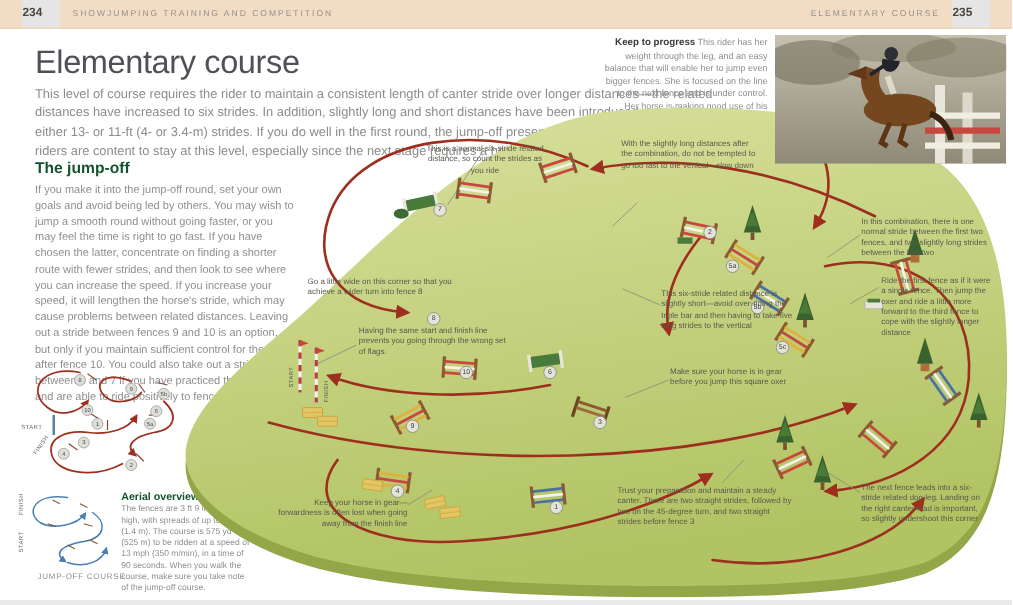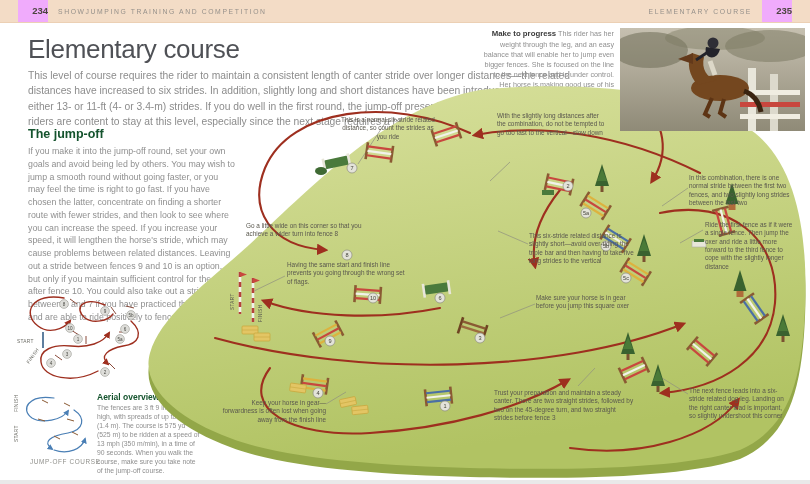--- a/index.html
+++ b/index.html
@@ -1,21 +1,21 @@
 <!DOCTYPE html>
 <html><head>
 <meta charset="utf-8">
 <style>
   html,body{margin:0;padding:0;background:#fff;}
   #page{position:relative;width:810px;height:484px;background:#ffffff;overflow:hidden;
         font-family:"Liberation Sans","DejaVu Sans",sans-serif;}
   
   .hdr{position:absolute;left:0;top:0;width:810px;height:22px;background:#f3dcc6;border-bottom:1px solid #ecd0b4;}
-  .pgnum{position:absolute;top:0;height:22px;width:30px;background:#f0abfc;color:#4a443e;
-         font-size:9.5px;font-weight:bold;text-align:right;line-height:22px;}
+  .pgnum{position:absolute;top:0;height:22px;width:30px;background:#e5e5e5;color:#4a443e;
+         font-size:9.5px;font-weight:bold;text-align:left;line-height:22px;}
   .pgnum.left{left:18px;} .pgnum.right{left:762px;}
   .runhead{position:absolute;top:0;height:22px;line-height:23px;font-size:6.8px;color:#95908a;letter-spacing:1.6px;}
   .runhead.left{left:58px;} .runhead.right{right:58px;}
   
   .title{position:absolute;left:28px;top:34px;font-size:26px;font-weight:400;color:#4f5156;letter-spacing:-0.3px;}
   .intro{position:absolute;left:28px;top:68px;width:548px;font-size:10.3px;line-height:1.5;color:#8c8c8c;}
   .h2{position:absolute;font-weight:bold;color:#14532d;}
   .jo-h{left:28px;top:127px;font-size:12.5px;}
   .jo-b{position:absolute;left:28px;top:145px;width:208px;font-size:8.8px;line-height:1.45;color:#8f8f8f;}
   .ao-h{left:97px;top:392px;font-size:8.5px;}
@@ -48,21 +48,21 @@
     <div class="pgnum right">235</div>
   </div>
 
   <div class="title">Elementary course</div>
   <div class="intro">This level of course requires the rider to maintain a consistent length of canter stride over longer distances—the related distances have increased to six strides. In addition, slightly long and short distances have been introduced, requiring either 13- or 11-ft (4- or 3.4-m) strides. If you do well in the first round, the jump-off presents an exciting challenge. Many riders are content to stay at this level, especially since the next stage requires a horse with more athletic ability.</div>
 
   <div class="h2 jo-h">The jump-off</div>
   <div class="jo-b">If you make it into the jump-off round, set your own goals and avoid being led by others. You may wish to jump a smooth round without going faster, or you may feel the time is right to go fast. If you have chosen the latter, concentrate on finding a shorter route with fewer strides, and then look to see where you can increase the speed. If you increase your speed, it will lengthen the horse's stride, which may cause problems between related distances. Leaving out a stride between fences 9 and 10 is an option, but only if you maintain sufficient control for the turn after fence 10. You could also take out a stride between 6 and 7 if you have practiced this at home and are able to ride positively to fence 6.</div>
 
   <div class="cap">
-    <b>Make to progress</b><span> This rider has her weight through the leg, and an easy balance that will enable her to jump even bigger fences. She is focused on the line to the next fence and is under control. Her horse is making good use of his shoulders and knees, although he is dangling his lower forelegs a little.</span>
+    <b>Keep to progress</b><span> This rider has her weight through the leg, and an easy balance that will enable her to jump even bigger fences. She is focused on the line to the next fence and is under control. Her horse is making good use of his shoulders and knees, although he is dangling his lower forelegs a little.</span>
   </div>
 
   <svg class="svgabs" style="left:620px;top:28px;z-index:6" width="185" height="103" viewBox="0 0 185 103">
     <defs>
       <linearGradient id="sky" x1="0" y1="0" x2="0" y2="1">
         <stop offset="0" stop-color="#c6c0b0"></stop>
           <stop offset="1" stop-color="#8f8a77"></stop>
       </linearGradient>
     </defs>
     <rect width="185" height="103" fill="url(#sky)"></rect>

